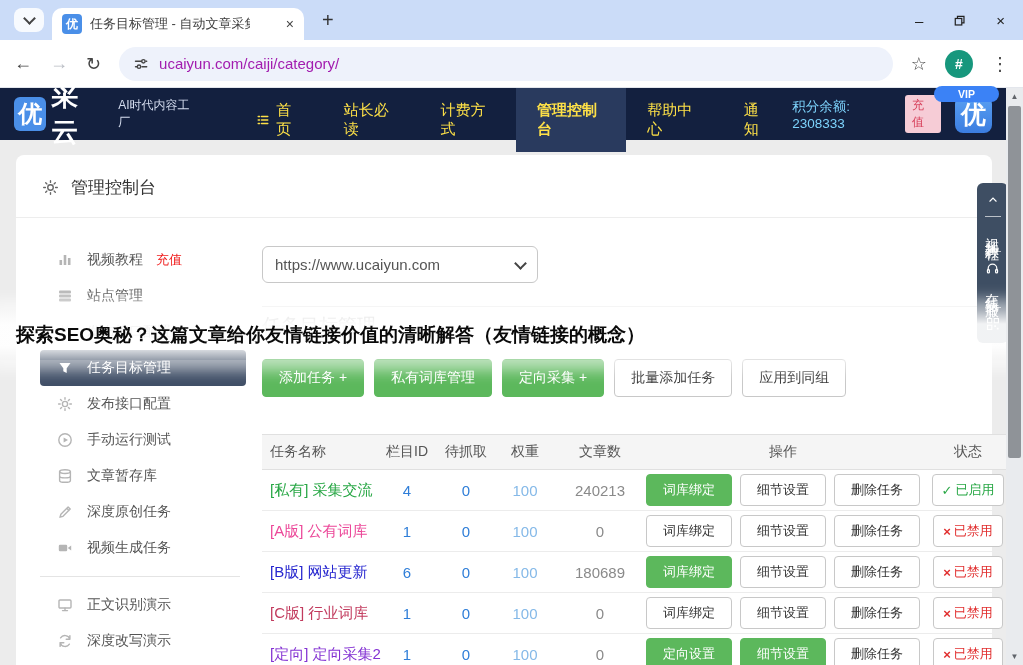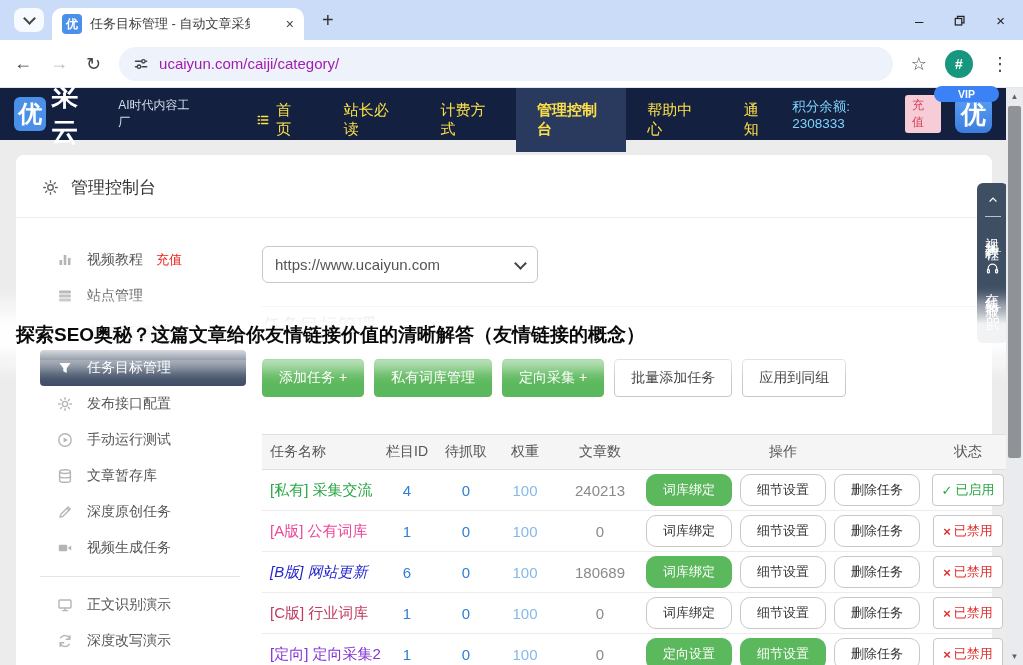--- a/index.html
+++ b/index.html
@@ -84,21 +84,21 @@
   .trow{display:grid;grid-template-columns:116px 58px 60px 58px 92px auto 96px;align-items:center;}
   .thead{background:#f5f5f5;border-top:1px solid #e0e0e0;border-bottom:1px solid #e0e0e0;
          height:34px;font-size:14px;color:#555;}
   .tdata{height:40px;border-bottom:1px solid #ececec;font-size:15px;}
   .cell{text-align:center;}
   .cell.name{text-align:left;padding-left:8px;white-space:nowrap;}
   .cell.num{color:#2f7ed8;}
   .cell.weight{color:#85b9e8;}
   .cell.art{color:#8a8a8a;}
   .cell.acts{display:flex;gap:8px;justify-content:center;}
-  .abtn{font-size:13px;border-radius:10px;padding:6px 16px;border:1px solid #c8c8c8;background:#fff;
+  .abtn{font-size:13px;border-radius:4px;padding:6px 16px;border:1px solid #c8c8c8;background:#fff;
         color:#333;white-space:nowrap;}
   .abtn.green{background:#5cb85c;border-color:#5cb85c;color:#fff;}
   .stpill{display:inline-flex;align-items:center;gap:3px;border:1px solid #c8c8c8;border-radius:4px;
           padding:6px 9px;font-size:13px;background:#fff;}
   .stpill.on{color:#28a745;}
   .stpill.off{color:#e12e2e;}
   .stpill .mark{font-weight:bold;}
   .stpill.on .mark::before{content:"✓";}
   .stpill.off .mark::before{content:"×";}
   
@@ -367,21 +367,21 @@
               <button class="abtn">词库绑定</button>
               <button class="abtn">细节设置</button>
               <button class="abtn">删除任务</button>
             </div>
             <div class="cell"><span class="stpill off">
                 <span class="mark"></span>
                 <span>已禁用</span>
               </span></div>
           </div>
           <div class="trow tdata">
-            <div class="cell name" style="color: rgb(37, 37, 207); font-style: italic;">[B版] 网站更新</div>
+            <div class="cell name" style="color: rgb(37, 37, 207);">[B版] 网站更新</div>
             <div class="cell num">6</div>
             <div class="cell num">0</div>
             <div class="cell weight">100</div>
             <div class="cell art">180689</div>
             <div class="cell acts">
               <button class="abtn green">词库绑定</button>
               <button class="abtn">细节设置</button>
               <button class="abtn">删除任务</button>
             </div>
             <div class="cell"><span class="stpill off">

